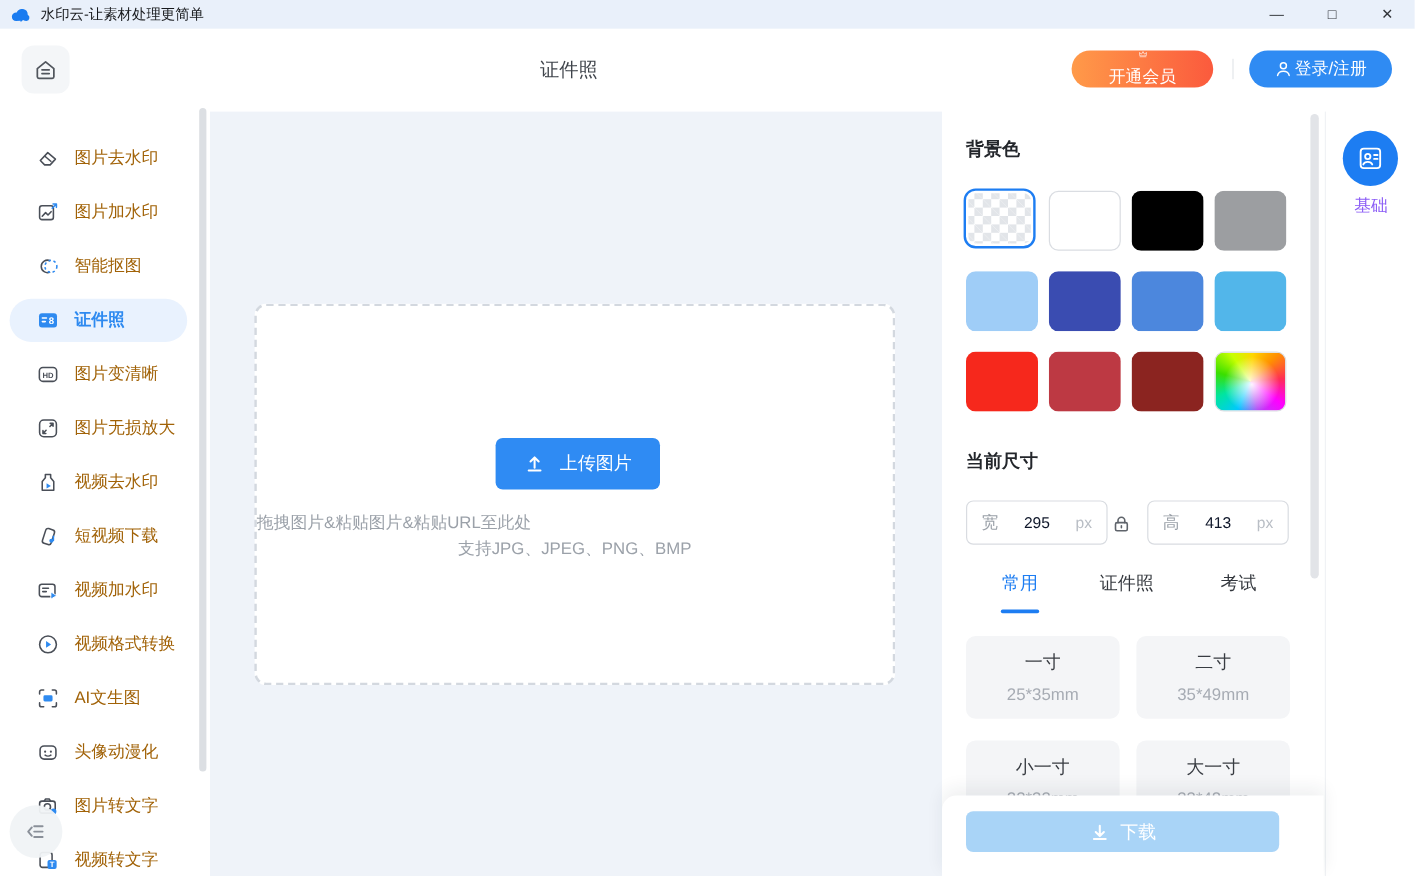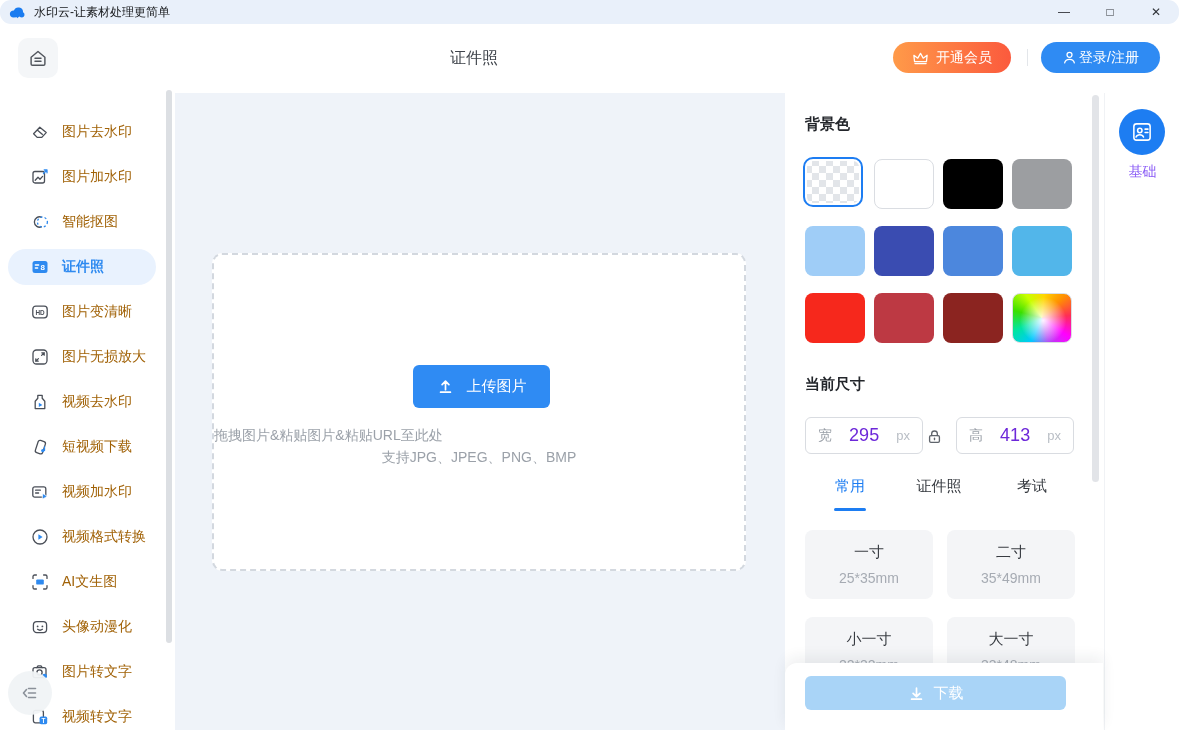--- a/index.html
+++ b/index.html
@@ -1,30 +1,30 @@
 <!DOCTYPE html>
 <html><head>
 <meta charset="utf-8">
 <style>
   * { margin:0; padding:0; box-sizing:border-box; }
   html,body { width:1179px; height:730px; overflow:hidden; }
   body { font-family:"Liberation Sans","DejaVu Sans",sans-serif; background:#fff; position:relative; color:#33373d; }
 
   
-  .titlebar { position:absolute; left:0; top:0; width:1179px; height:24px; background:#e9f0fa; display:flex; align-items:center;border-radius:11px; }
+  .titlebar { position:absolute; left:0; top:0; width:1179px; height:24px; background:#e9f0fa; display:flex; align-items:center; }
   .titlebar .logo { width:17px; height:13px; margin:0 8px 0 9px; }
   .titlebar .wtitle { font-size:12px; color:#17191c; }
   .win-controls { position:absolute; right:0; top:0; height:24px; display:flex; }
   .win-btn { width:46px; height:24px; display:flex; align-items:center; justify-content:center; font-size:12px; color:#303338; cursor:default; }
 
   
   .topbar { position:absolute; left:0; top:24px; width:1179px; height:69px; background:#fff; }
   .home-btn { position:absolute; left:18px; top:14px; width:40px; height:40px; border-radius:10px; background:#f4f6f8; display:flex; align-items:center; justify-content:center; }
   .page-title { position:absolute; left:394px; top:0; width:160px; height:69px; display:flex; align-items:center; justify-content:center; font-size:16px; color:#3f444b; }
-  .vip-btn { position:absolute; left:893px; top:18px; width:118px; height:31px; border-radius:16px; background:linear-gradient(90deg,#ff9a49,#fb5a3d); color:#fff; font-size:14px; display:flex; align-items:center; justify-content:center; gap:7px; }
+  .vip-btn { position:absolute; left:893px; top:18px; width:118px; height:31px; border-radius:16px; background:linear-gradient(90deg,#ff9a49,#fb5a3d); color:#fff; font-size:14px; display:flex; align-items:center; justify-content:center; gap:7px;flex-direction:column; }
   .hdr-divider { position:absolute; left:1027px; top:25px; width:1px; height:17px; background:#e3e6ea; }
   .login-btn { position:absolute; left:1041px; top:18px; width:119px; height:31px; border-radius:16px; background:#2f8bf3; color:#fff; font-size:14px; display:flex; align-items:center; justify-content:center; gap:2px; }
 
   
   .sidebar { position:absolute; left:0; top:93px; width:175px; height:637px; background:#fff; padding-top:16px; }
   .side-item { height:45px; display:flex; align-items:center; }
   .side-item .inner { margin-left:8px; width:148px; height:36px; border-radius:18px; display:flex; align-items:center; gap:13px; padding-left:23px; }
   .side-item .label { font-size:14px; color:#a16207; white-space:nowrap; }
   .side-item.active .inner { background:#e9f2fe; }
   .side-item.active .label { color:#2e8af0; font-weight:bold; }
@@ -42,21 +42,21 @@
   .rpanel { position:absolute; left:785px; top:93px; width:319px; height:637px; background:#fff; }
   .sec-title { position:absolute; left:20px; font-size:15px; color:#23262b; font-weight:bold; }
   .swatch { position:absolute; width:60px; height:50px; border-radius:8px; border:1px solid #dadde2; }
   .swatch.noborder { border-color:transparent; }
   .swatch.selected { border:2px solid #1d7df2; border-radius:10px; box-shadow:inset 0 0 0 2px #fff; }
   .swatch.checker { background-image:linear-gradient(45deg,#e2e5e9 25%,transparent 25%,transparent 75%,#e2e5e9 75%),linear-gradient(45deg,#e2e5e9 25%,#fff 25%,#fff 75%,#e2e5e9 75%); background-size:14px 14px; background-position:0 0,7px 7px; background-color:#fff; }
   .swatch.rainbow { background:radial-gradient(circle at 52% 55%, rgba(255,255,255,.95), rgba(255,255,255,0) 58%), conic-gradient(from 45deg at 50% 50%, #ff9100,#ff2d55,#ff00ff,#b044f5,#00c8ff,#00e5a0,#3adf00,#c8ff00,#ffd600,#ff9100); }
 
   .dim-input { position:absolute; top:324px; width:118px; height:37px; border:1px solid #d9dce1; border-radius:6px; display:flex; align-items:center; padding:0 12px; background:#fff; }
   .dim-input .dlabel { font-size:14px; color:#9aa0a8; }
-  .dim-input input { flex:1; border:none; outline:none; text-align:center; font-size:18px; color:#6d28d9; width:50px; font-family:inherit; background:transparent; }
+  .dim-input input { flex:1; border:none; outline:none; text-align:center; font-size:13px; color:#0f172a; width:50px; font-family:inherit; background:transparent; }
   .dim-input .unit { font-size:13px; color:#b9bec5; }
   .lock-wrap { position:absolute; left:138px; top:332px; width:22px; height:22px; display:flex; align-items:center; justify-content:center; }
 
   .tabs { position:absolute; left:0; top:384px; width:319px; height:32px; }
   .tab { position:absolute; top:0; height:30px; font-size:15px; color:#33373d; text-align:center; }
   .tab.active { color:#1d7df2; font-weight:normal;text-align:center; }
   .tab.active::after { content:""; position:absolute; left:50%; transform:translateX(-50%); bottom:-4px; width:32px; height:3px; border-radius:2px; background:#1d7df2; }
 
   .preset { position:absolute; width:128px; height:69px; background:#f4f5f7; border-radius:8px; text-align:center; }
   .preset .pname { margin-top:13px; font-size:15px; color:#383c42; }

